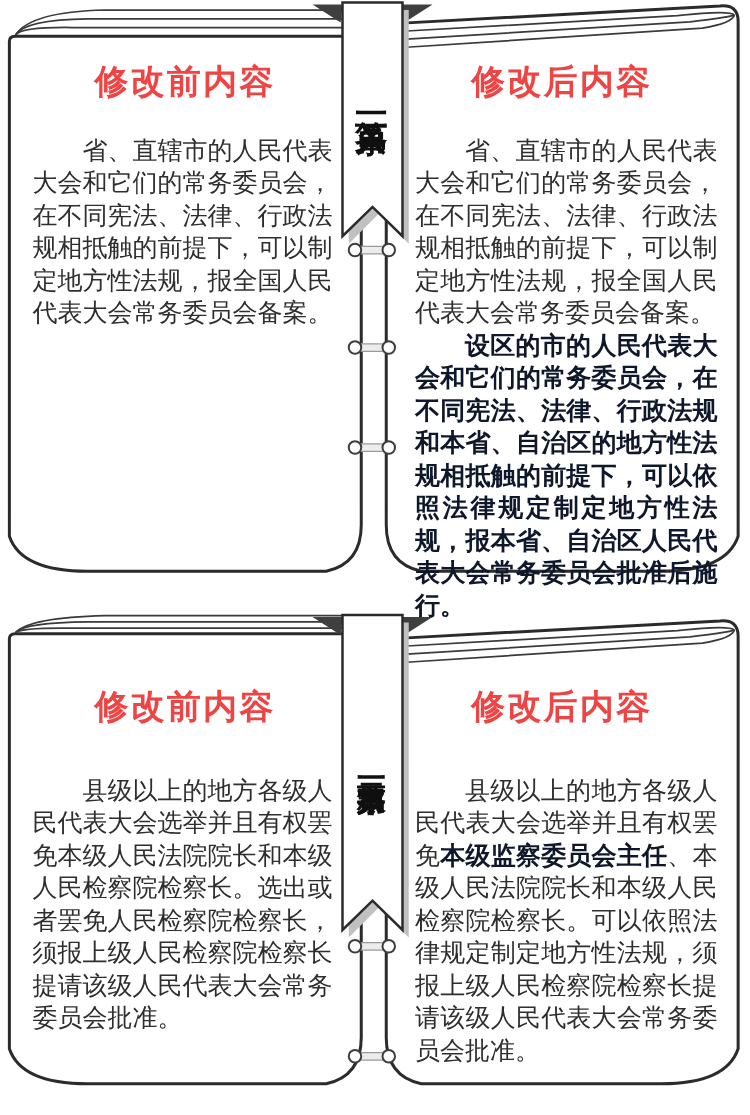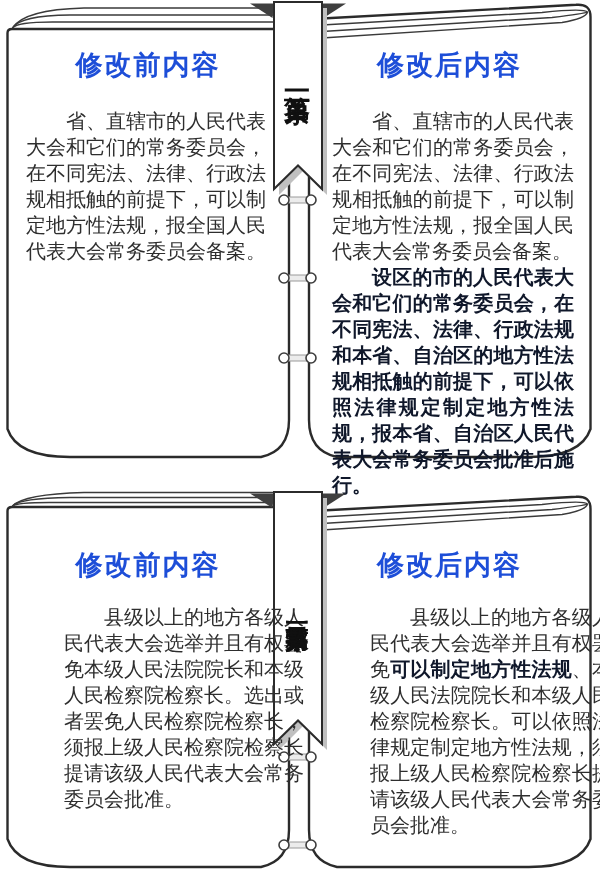--- a/index.html
+++ b/index.html
@@ -12,21 +12,21 @@
   }
   .panel { position:absolute; left:0; width:600px; }
   #panel-top { top:0; height:470px; }
   #panel-bottom { top:490px; height:402px; }
   svg.book { position:absolute; left:0; top:0; }
   .thin { fill:none; stroke:#3a3a3a; stroke-width:1.4; }
   .pageline { fill:#ffffff; stroke:#2b2b2b; stroke-width:2.4; }
 
   .title {
     position:absolute;
-    font-size:27px; font-weight:bold; color:#1d4ed8;
+    font-size:27px; font-weight:bold; color:#ef4444;
     text-align:center; letter-spacing:2px; line-height:34px;
   }
   .body-text {
     position:absolute;
     font-size:20px; line-height:26px; color:#2e2e2e;
     text-align:justify; word-break:break-all;
   }
   .body-text p { margin:0; text-indent:2em; }
   .bold-para, .bold-inline { font-weight:bold; color:#0f172a; }
 
@@ -44,21 +44,21 @@
   #ribbon-label-bottom span { font-size:23px; letter-spacing:0; }
 
   .pos-left-title  { left:7px;   width:282px; top:48px; }
   .pos-right-title { left:308px; width:283px; top:48px; }
   .pos-left-body   { left:26px;  width:240px; top:108px; }
   .pos-right-body  { left:332px; width:242px; top:108px; }
 
   #panel-bottom .pos-left-title,
   #panel-bottom .pos-right-title { top:58px; }
   #panel-bottom .pos-left-body,
-  #panel-bottom .pos-right-body  { top:114px;margin-left:38px; }
+  #panel-bottom .pos-right-body  { top:130px; }
 </style>
 </head>
 <body>
 
 <div class="panel" id="panel-top">
   <svg class="book" width="600" height="470" viewBox="0 0 600 470">
     <g>
       <path class="pageline" d="M12 29 L289 29 L289 420 Q289 451 261 457 L70 457 Q17 457 7.5 429 L7.5 33 Q7.5 29 12 29 Z"></path>
       <path class="thin" d="M281 8 L84 8 Q24 9.5 12.5 28"></path>
       <path class="thin" d="M281 15 L70 15 Q20 15.5 12.5 28"></path>
@@ -135,19 +135,19 @@
     </g>
   </svg>
 
   <div class="title pos-left-title">修改前内容</div>
   <div class="body-text pos-left-body">
     <p>县级以上的地方各级人民代表大会选举并且有权罢免本级人民法院院长和本级人民检察院检察长。选出或者罢免人民检察院检察长，须报上级人民检察院检察长提请该级人民代表大会常务委员会批准。</p>
   </div>
 
   <div class="title pos-right-title">修改后内容</div>
   <div class="body-text pos-right-body">
-    <p><span>县级以上的地方各级人民代表大会选举并且有权罢免</span><span class="bold-inline">可以制定地方性法规</span><span>、本级人民法院院长和本级人民检察院检察长。可以依照法律规定制定地方性法规，须报上级人民检察院检察长提请该级人民代表大会常务委员会批准。</span></p>
+    <p><span>县级以上的地方各级人民代表大会选举并且有权罢免</span><span class="bold-inline">本级监察委员会主任</span><span>、本级人民法院院长和本级人民检察院检察长。可以依照法律规定制定地方性法规，须报上级人民检察院检察长提请该级人民代表大会常务委员会批准。</span></p>
   </div>
 
   <div class="ribbon-label" id="ribbon-label-bottom">
     <span>第一百零一条第二款</span>
   </div>
 </div>
 
 </body></html>

